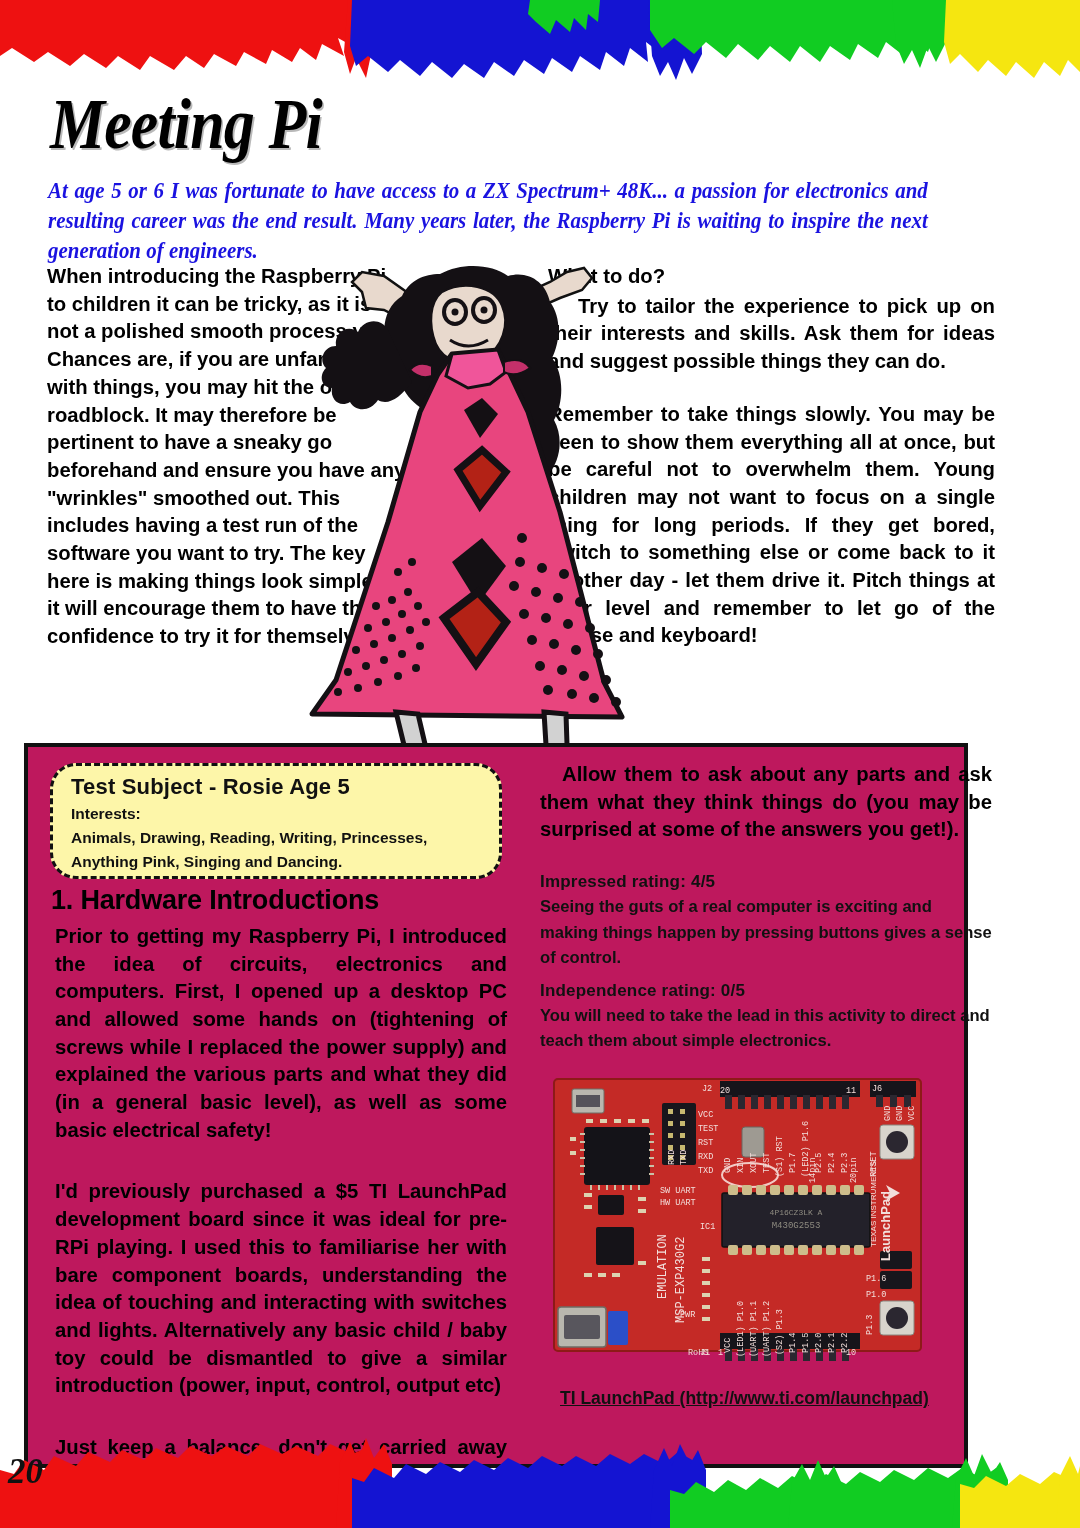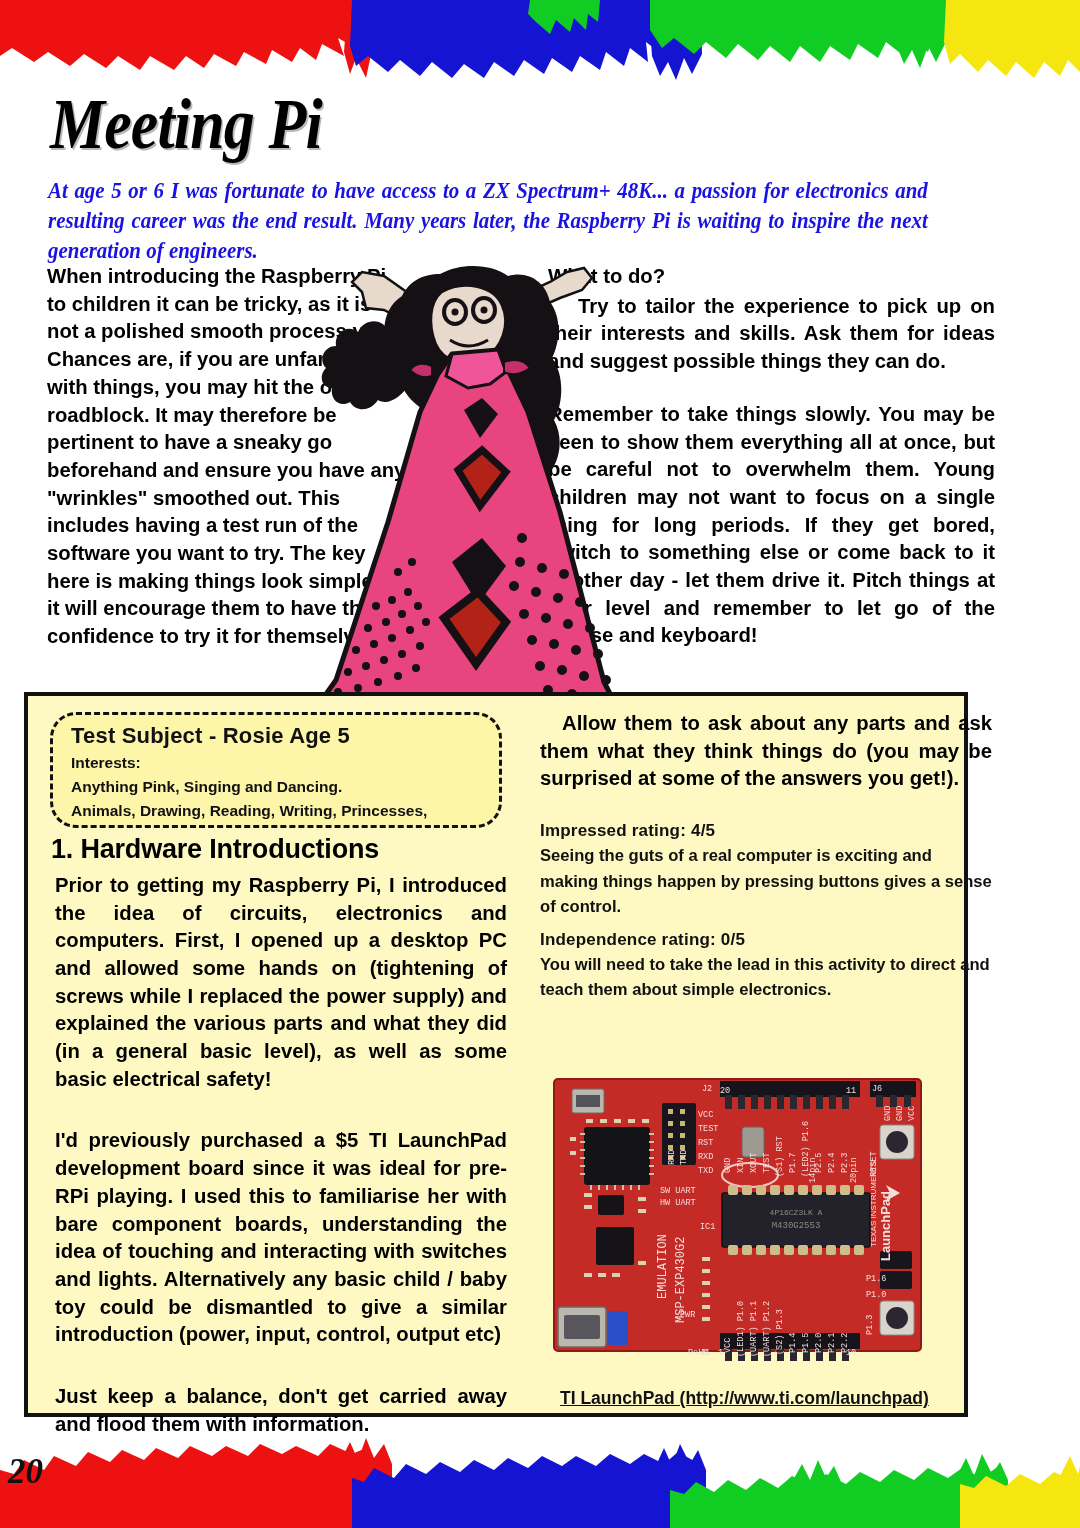--- a/index.html
+++ b/index.html
@@ -49,23 +49,23 @@
   #col-right p{margin:0;text-align:justify;}
   #col-right .indent{text-indent:30px;}
   #col-right .gap{height:25px;}
 
   
   #drawing{position:absolute;left:292px;top:262px;width:345px;height:530px;}
   #drawing svg{display:block;}
 
   
   #contentbox{
-    position:absolute;left:24px;top:692px;
+    position:absolute;left:24px;top:743px;
     width:944px;height:725px;
-    background:#fef9c3;border:4px solid #111;
+    background:#be185d;border:4px solid #111;
     box-sizing:border-box;
   }
 
   
   #testbox{
     position:absolute;left:22px;top:16px;
     width:452px;height:116px;
     background:#fdf6a9;
     border:3px dashed #111;border-radius:26px;
     box-sizing:border-box;
@@ -256,22 +256,22 @@
       <path d="M242,498 q-12,10 -4,22 q10,10 24,4 l14,-6 l6,14 l14,-4 l-10,-20 l8,-4 l-6,-12 l-16,8 Z" fill="#b32216" stroke="#141014" stroke-width="4"></path>
     </g>
   </svg>
 </div>
 
 <div id="contentbox">
 
   <div id="testbox">
     <div class="ts-title">Test Subject - Rosie Age 5</div>
     <div class="ts-sub">Interests:</div>
+    <div class="ts-line">Animals, Drawing, Reading, Writing, Princesses,</div>
     <div class="ts-line">Anything Pink, Singing and Dancing.</div>
-    <div class="ts-line">Animals, Drawing, Reading, Writing, Princesses,</div>
   </div>
 
   <div id="article">
     <h3>1. Hardware Introductions</h3>
     <p>Prior to getting my Raspberry Pi, I introduced the idea of circuits, electronics and computers.  First, I opened up a desktop PC and allowed some hands on (tightening of screws while I replaced the power supply) and explained the various parts and what they did (in a general basic level), as well as some basic electrical safety!</p>
     <div class="gap"></div>
     <p>I'd previously purchased a $5 TI LaunchPad development board since it was ideal for pre-RPi playing.  I used this to familiarise her with bare component boards, understanding the idea of touching and interacting with switches and lights.   Alternatively any basic child / baby toy could be dismantled to give a similar introduction (power, input, control, output etc)</p>
     <div class="gap"></div>
     <p>Just keep a balance, don't get carried away and flood them with information.</p>
   </div>

